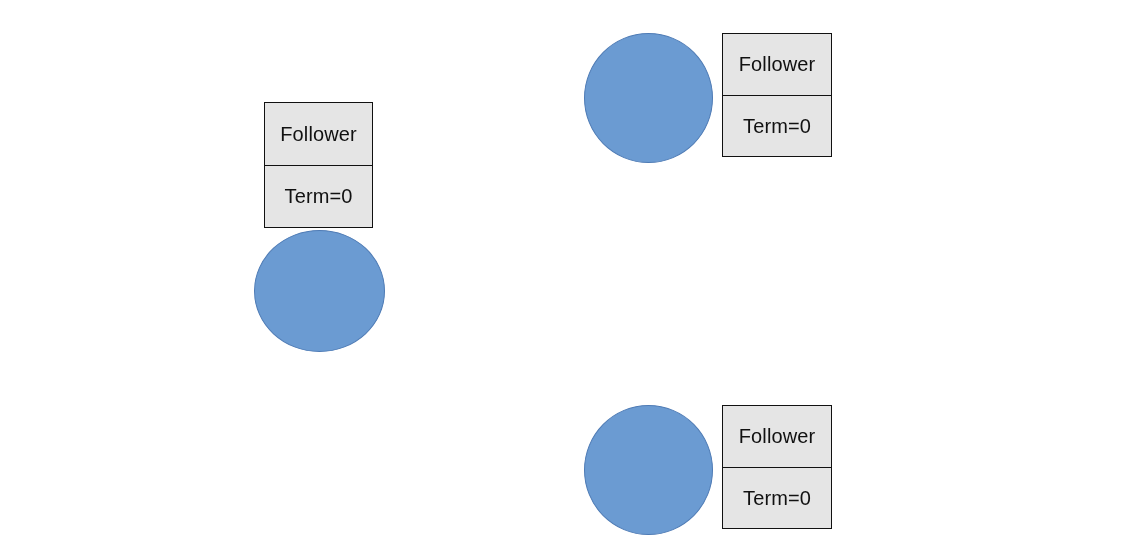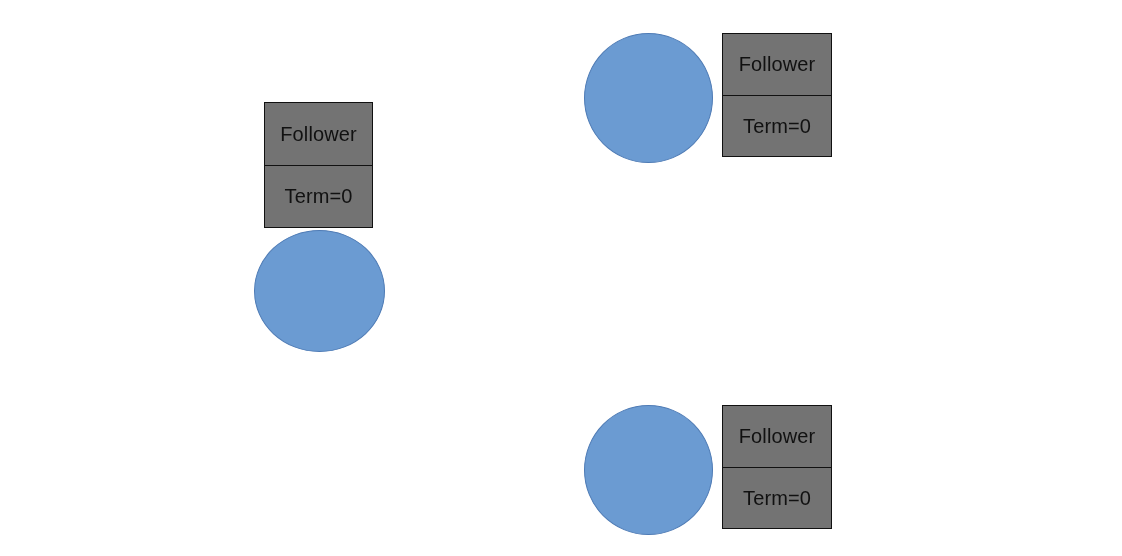--- a/index.html
+++ b/index.html
@@ -22,21 +22,21 @@
     position: absolute;
     border-radius: 50%;
     background: #6B9BD2;
     border: 1.2px solid #4E7BB5;
     box-sizing: border-box;
   }
   .state-box {
     position: absolute;
     box-sizing: border-box;
     border: 1.4px solid #111111;
-    background: #737373;
+    background: #e5e5e5;
     display: flex;
     flex-direction: column;
   }
   .state-cell {
     flex: 1 1 0;
     display: flex;
     align-items: center;
     justify-content: center;
     color: #111111;
     font-size: 20px;

